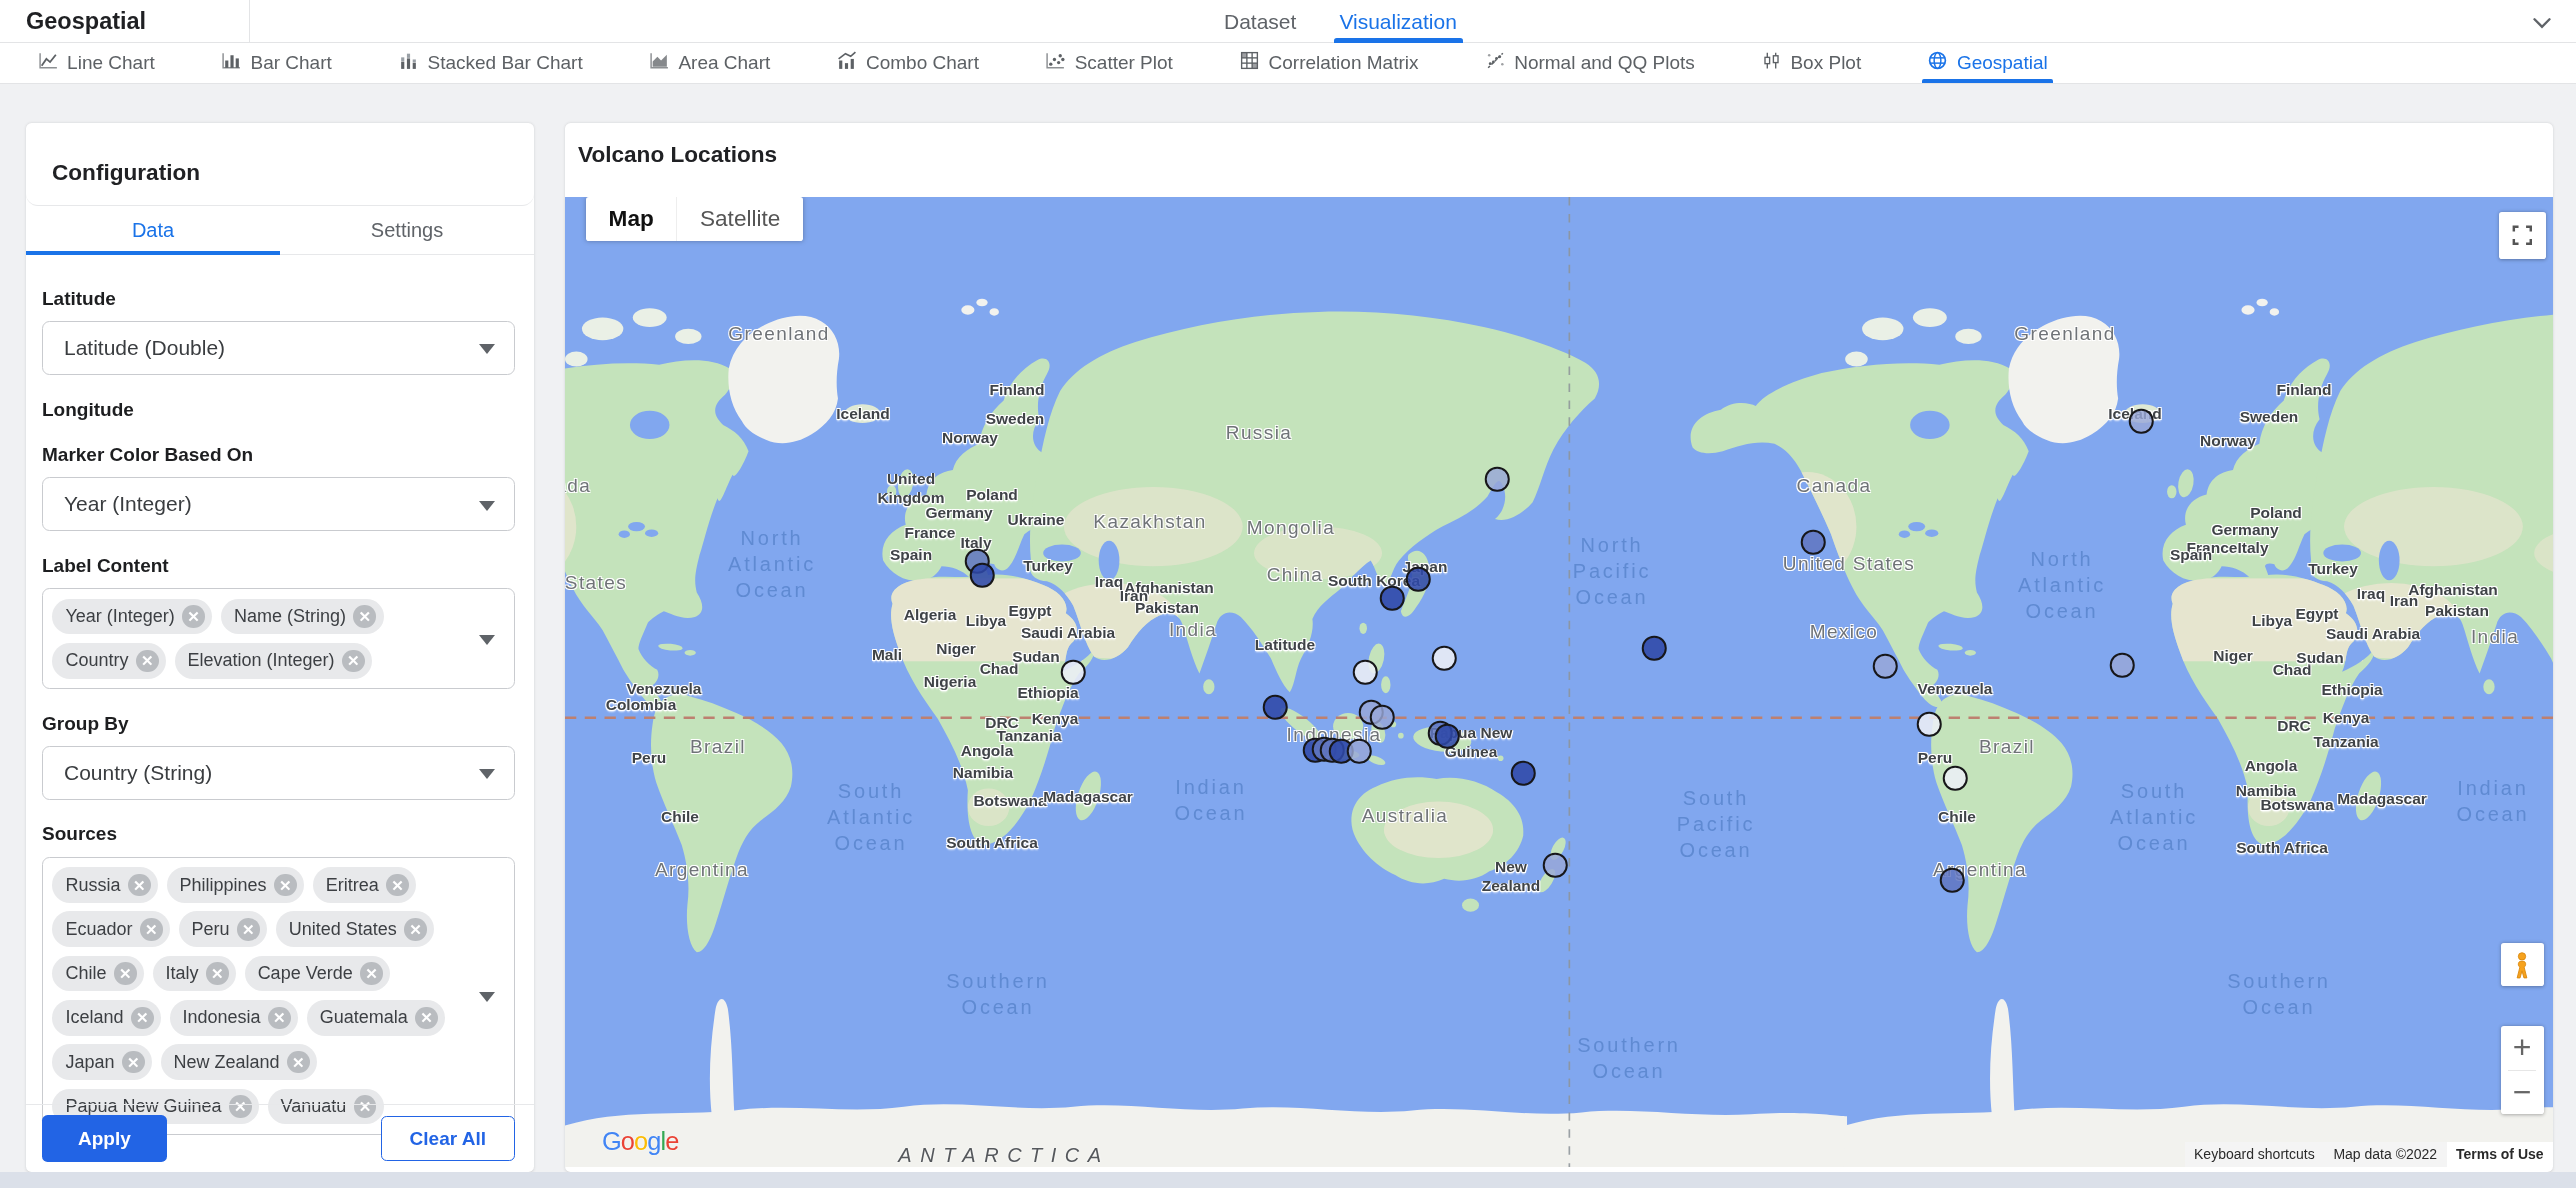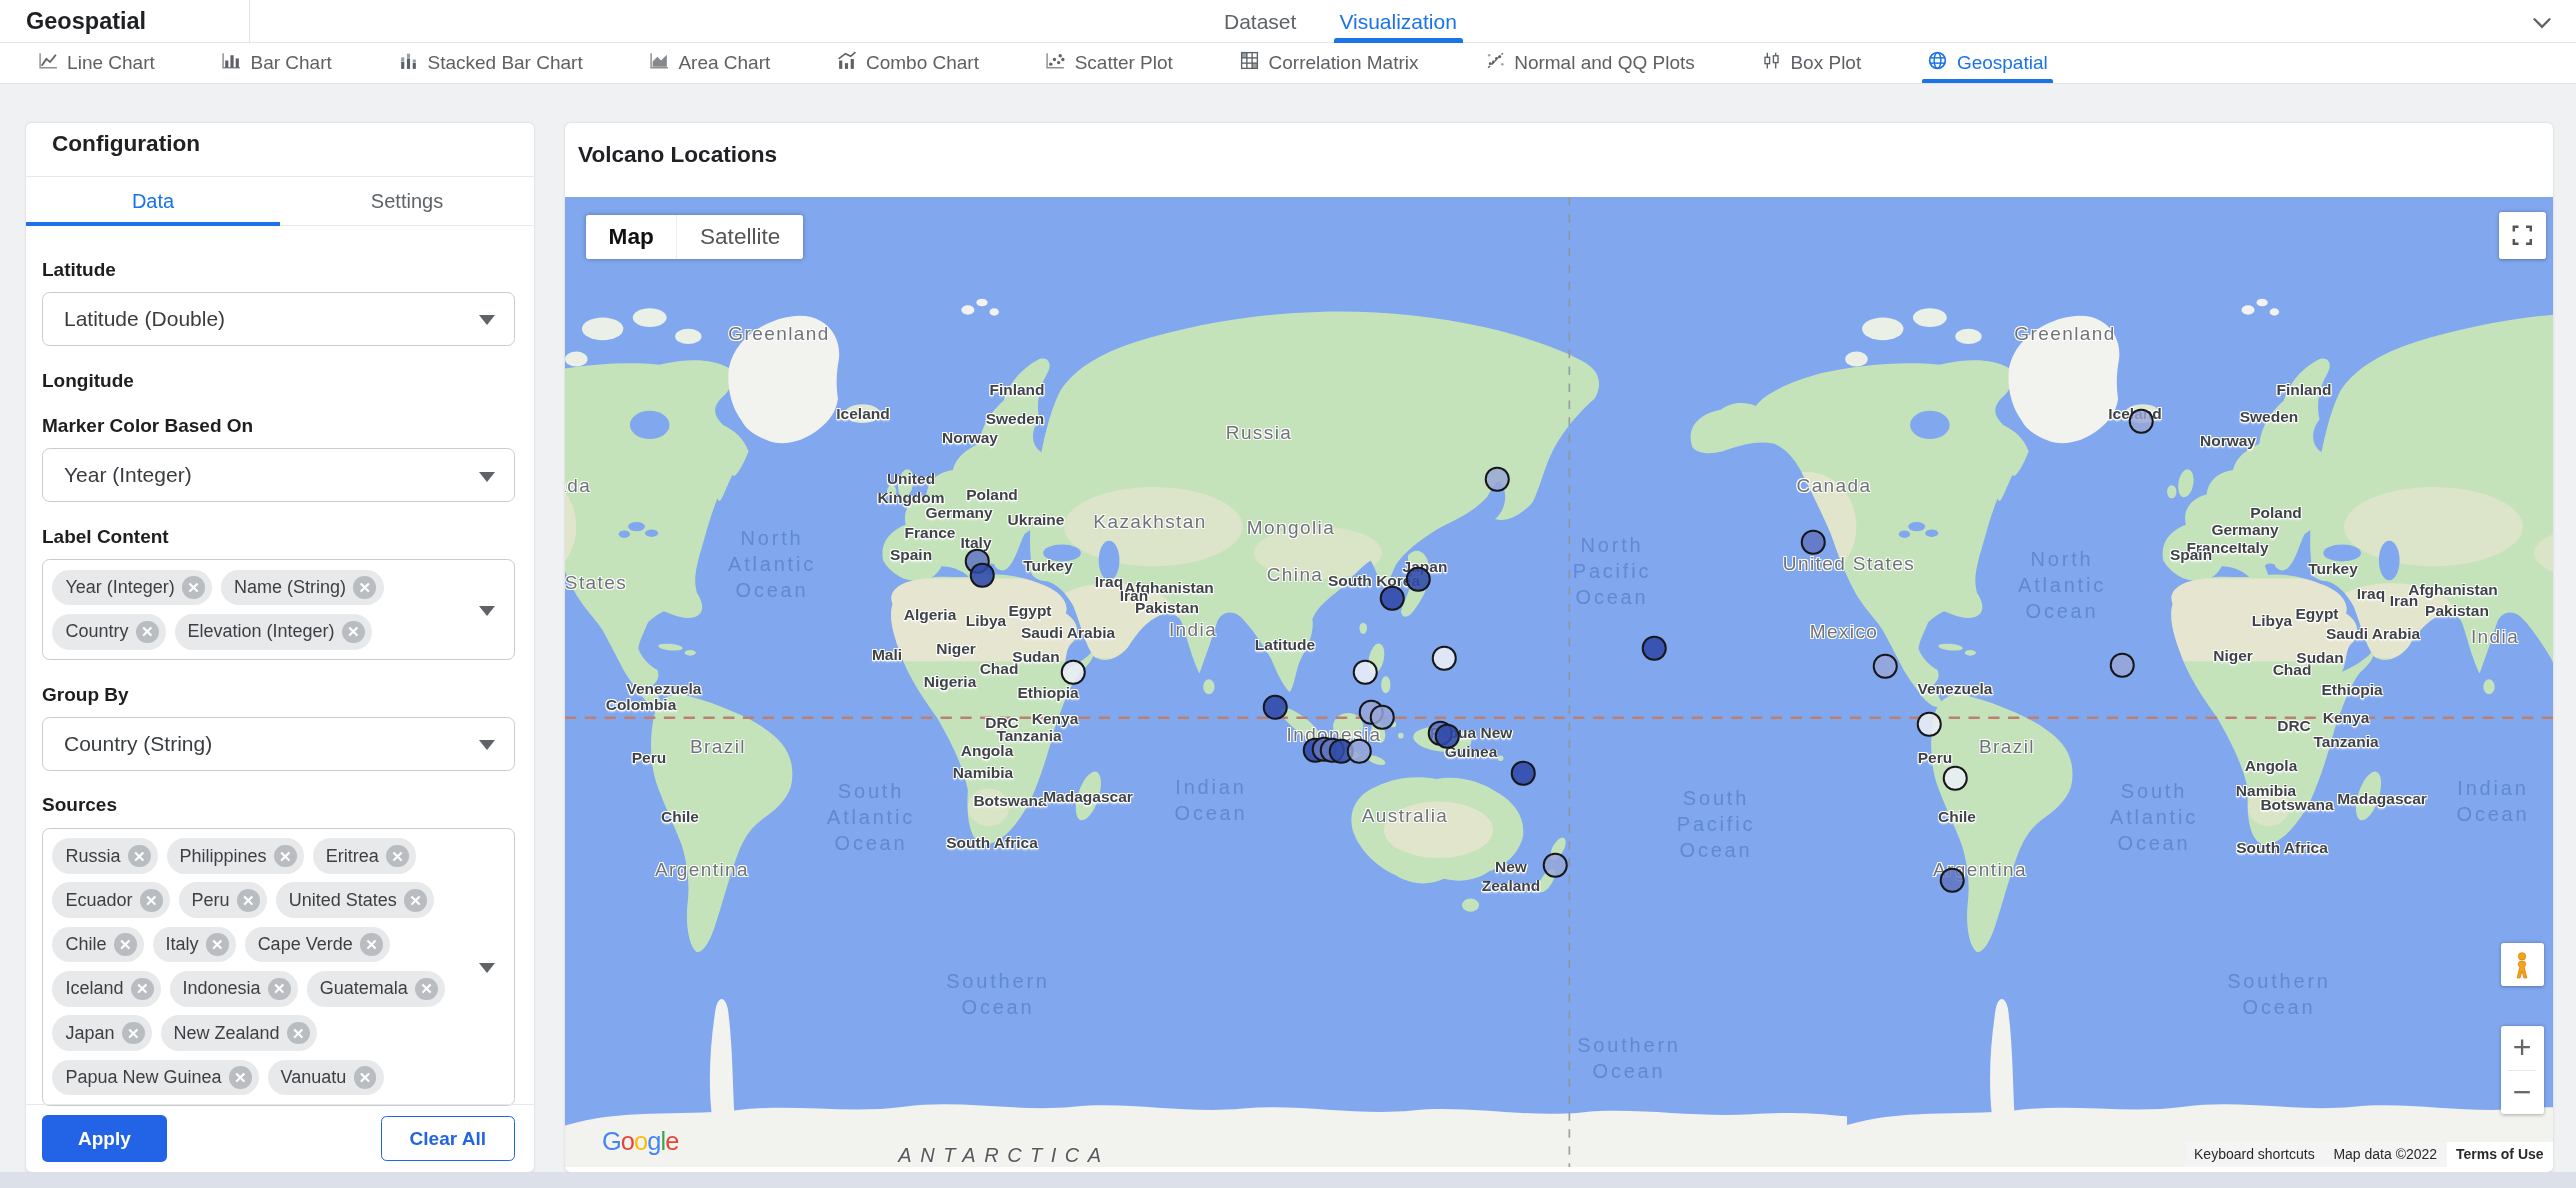--- a/index.html
+++ b/index.html
@@ -20,21 +20,21 @@
   .ctab { display:flex; align-items:center; gap:8.5px; padding:0 5.6px; margin-right:55px; font-size:19px; color:#5d6165; font-weight:500; position:relative; cursor:pointer; white-space:nowrap; }
   .ctab svg { flex:0 0 auto; }
   .ctab.active { color:#1a73e8; }
   .ctab.active::after { content:""; position:absolute; left:0; right:0; bottom:0; height:3.8px; background:#1a73e8; border-radius:1.9px 1.9px 0 0; }
 
   
   .config-card { position:absolute; left:26px; top:123px; width:508px; height:1049px; background:#fff; border-radius:5.6px; box-shadow:0 0.9px 2.8px rgba(60,64,67,.18); z-index:5; }
   .map-card { position:absolute; left:565px; top:123px; width:1988px; height:1049px; background:#fff; border-radius:5.6px; box-shadow:0 0.9px 2.8px rgba(60,64,67,.18); z-index:5; }
 
   
-  .config-head { padding:8px 0 19px 26px; font-size:22.6px; font-weight:700; color:#202124; border-bottom:0.9px solid #e7e8ea; }
+  .config-head { padding:37px 0 19px 26px; font-size:22.6px; font-weight:700; color:#202124; border-bottom:0.9px solid #e7e8ea;border-radius:12px; }
   .config-tabs { display:flex; height:49px; border-bottom:0.9px solid #e7e8ea; }
   .config-tab { flex:1; display:flex; align-items:center; justify-content:center; font-size:20px; color:#5f6368; font-weight:500; position:relative; cursor:pointer; }
   .config-tab.active { color:#1a73e8; }
   .config-tab.active::after { content:""; position:absolute; left:0; right:0; bottom:-0.9px; height:3.8px; background:#1a73e8; }
   .config-body { padding:9.4px 19px 0 16px; }
   .field-label { margin-top:23.5px; font-size:19px; font-weight:700; color:#1d1e20; }
   .select-box { margin-top:11.3px; height:54px; border:1.9px solid #c9cbcf; border-radius:7.5px; display:flex; align-items:center; padding:0 21px; font-size:21px; color:#3a3d40; position:relative; cursor:pointer; background:#fff; }
   .caret { position:absolute; right:19px; top:50%; margin-top:-3.8px; width:0; height:0; border-left:8.5px solid transparent; border-right:8.5px solid transparent; border-top:10.4px solid #5f6368; }
   .chips-box { margin-top:11.3px; border:1.9px solid #c9cbcf; border-radius:7.5px; padding:9.4px 45px 9.4px 9.4px; display:flex; flex-wrap:wrap; gap:8.5px; position:relative; cursor:pointer; background:#fff; }
   .chip { display:inline-flex; align-items:center; gap:7.5px; background:#e8e9eb; border-radius:18px; padding:6.6px 7.5px 6.6px 13px; font-size:18px; color:#3c3f43; white-space:nowrap; }
@@ -49,21 +49,21 @@
   .map-svg { position:absolute; left:0; top:0; width:1988px; height:970px; }
 
   .map-label { position:absolute; transform:translate(-50%,-50%); text-align:center; white-space:pre-line; pointer-events:none; z-index:2; }
   .map-label.c { font-size:15.5px; font-weight:700; color:#3f4347; text-shadow:-0.9px -0.9px 0 #fff,0.9px -0.9px 0 #fff,-0.9px 0.9px 0 #fff,0.9px 0.9px 0 #fff,0 1.9px 1.9px rgba(255,255,255,.9); line-height:1.2; }
   .map-label.b { font-size:19px; font-weight:400; color:#6f7377; letter-spacing:1.4px; text-shadow:-0.9px -0.9px 0 #fff,0.9px -0.9px 0 #fff,-0.9px 0.9px 0 #fff,0.9px 0.9px 0 #fff; line-height:1.2; }
   .map-label.o { font-size:20px; color:#5f8ad2; letter-spacing:2.8px; line-height:1.3; }
   .map-label.a { font-size:20px; font-style:italic; letter-spacing:8.5px; color:#55585c; text-shadow:0 0 2.8px #fff; }
 
   .marker { position:absolute; width:24.5px; height:24.5px; border:2.4px solid #17171a; border-radius:50%; transform:translate(-50%,-50%); z-index:3; cursor:pointer; }
 
-  .maptype { position:absolute; left:21px; top:18px; display:flex; z-index:6; filter:drop-shadow(0 0.9px 2.8px rgba(0,0,0,.3));justify-content:space-between; }
+  .maptype { position:absolute; left:21px; top:0; display:flex; z-index:6; filter:drop-shadow(0 0.9px 2.8px rgba(0,0,0,.3));justify-content:space-between; }
   .maptype-btn { height:44px; background:#fff; display:flex; align-items:center; justify-content:center; padding:0 22.6px; font-size:22.6px; color:#565656; cursor:pointer; }
   .maptype-btn:first-child { border-radius:2.8px 0 0 2.8px; }
   .maptype-btn:last-child { border-radius:0 2.8px 2.8px 0; border-left:0.9px solid #eee; }
   .maptype-btn.active { font-weight:700; color:#111; }
 
   .fullscreen-btn { position:absolute; right:7.5px; top:15px; width:47px; height:47px; background:#fff; border-radius:2.8px; box-shadow:0 0.9px 3.8px rgba(0,0,0,.3); display:flex; align-items:center; justify-content:center; cursor:pointer; z-index:6; }
   .pegman-btn { position:absolute; right:9.4px; top:746px; width:43px; height:43px; background:#fff; border-radius:2.8px; box-shadow:0 0.9px 3.8px rgba(0,0,0,.3); display:flex; align-items:center; justify-content:center; cursor:pointer; z-index:6; }
   .zoomctl { position:absolute; right:9.4px; top:829px; width:43px; height:88px; background:#fff; border-radius:2.8px; box-shadow:0 0.9px 3.8px rgba(0,0,0,.3); display:flex; flex-direction:column; z-index:6; }
   .zoom-btn { flex:1; display:flex; align-items:center; justify-content:center; font-size:32px; color:#666; cursor:pointer; font-weight:400; }
   .zoom-divider { height:0.9px; background:#e6e6e6; margin:0 7.5px; }

